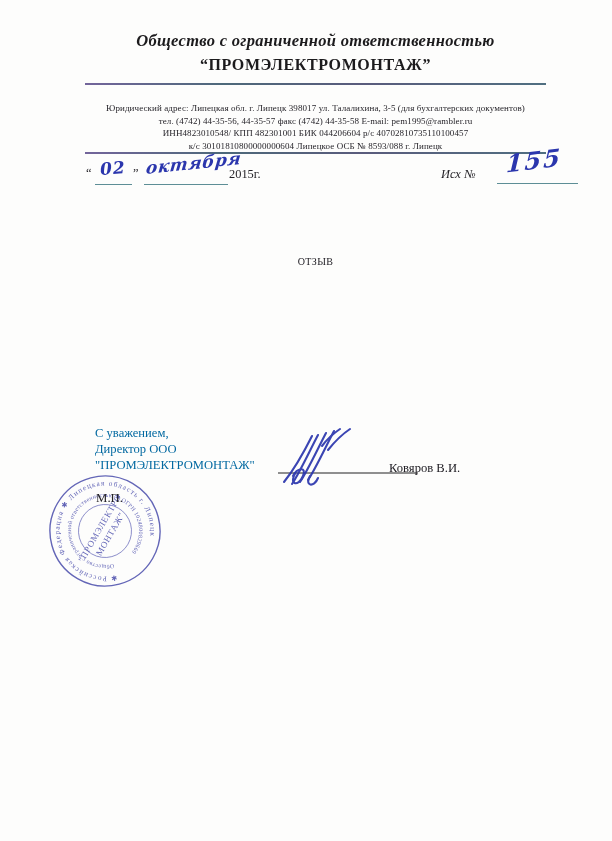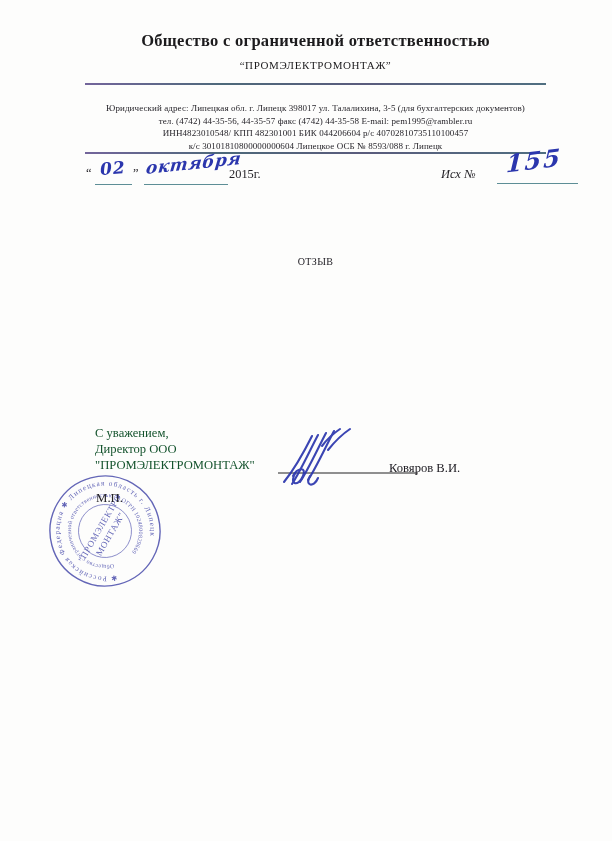--- a/index.html
+++ b/index.html
@@ -10,22 +10,22 @@
     background:#fdfdfc;
     font-family:"Liberation Serif", serif;
     color:#1c1b1d;
     overflow:hidden;
   }
   
   .letterhead{
     position:absolute;left:85px;top:28px;width:461px;
     text-align:center;
   }
-  .lh-line1{font-size:16.5px;font-weight:bold;letter-spacing:.3px;line-height:25px;}
-  .lh-line2{font-size:11px;font-weight:normal;letter-spacing:.6px;line-height:24px;}
+  .lh-line1{font-size:16.5px;font-weight:bold;letter-spacing:.3px;line-height:25px;font-style:italic;}
+  .lh-line2{font-size:16px;font-weight:bold;letter-spacing:.6px;line-height:24px;}
   .rule{
     position:absolute;left:85px;width:461px;height:2px;
     background:linear-gradient(90deg,#5b4a8a 0%,#2e4f63 30%,#3d3f66 60%,#31566b 100%);
     opacity:.85;
   }
   .rule-top{top:83px;}
   .rule-bottom{top:152px;}
   .requisites{
     position:absolute;left:60px;top:88px;width:511px;
     text-align:center;font-size:9px;line-height:12.6px;color:#26242a;
@@ -54,21 +54,21 @@
   .review-title{
     position:absolute;left:85px;top:256px;width:461px;
     text-align:center;font-size:10px;letter-spacing:.4px;color:#222026;
   }
   .review-body{
     position:absolute;left:85px;top:280px;width:462px;
     font-size:12.4px;line-height:28.6px;text-align:justify;text-indent:56px;
     color:#222026;word-spacing:1.2px;
   }
   
-  .sig-block{position:absolute;left:95px;top:425px;font-size:12.6px;line-height:16px;color:#14532d;}
+  .sig-block{position:absolute;left:95px;top:425px;font-size:12.6px;line-height:16px;color:#0369a1;}
   .sig-line{position:absolute;left:278px;top:472px;width:140px;height:1.6px;background:#8f8f8f;}
   .signature-svg{position:absolute;left:276px;top:426px;z-index:3;}
   .signer-name{position:absolute;left:389px;top:461px;font-size:12.6px;color:#222026;}
   .seal-mark{position:absolute;left:96px;top:491px;font-size:12.8px;color:#222026;z-index:4;}
   .stamp-svg{position:absolute;left:22px;top:448px;z-index:2;opacity:.88;}
 </style>
 </head>
 <body>
 
 <div class="page">

